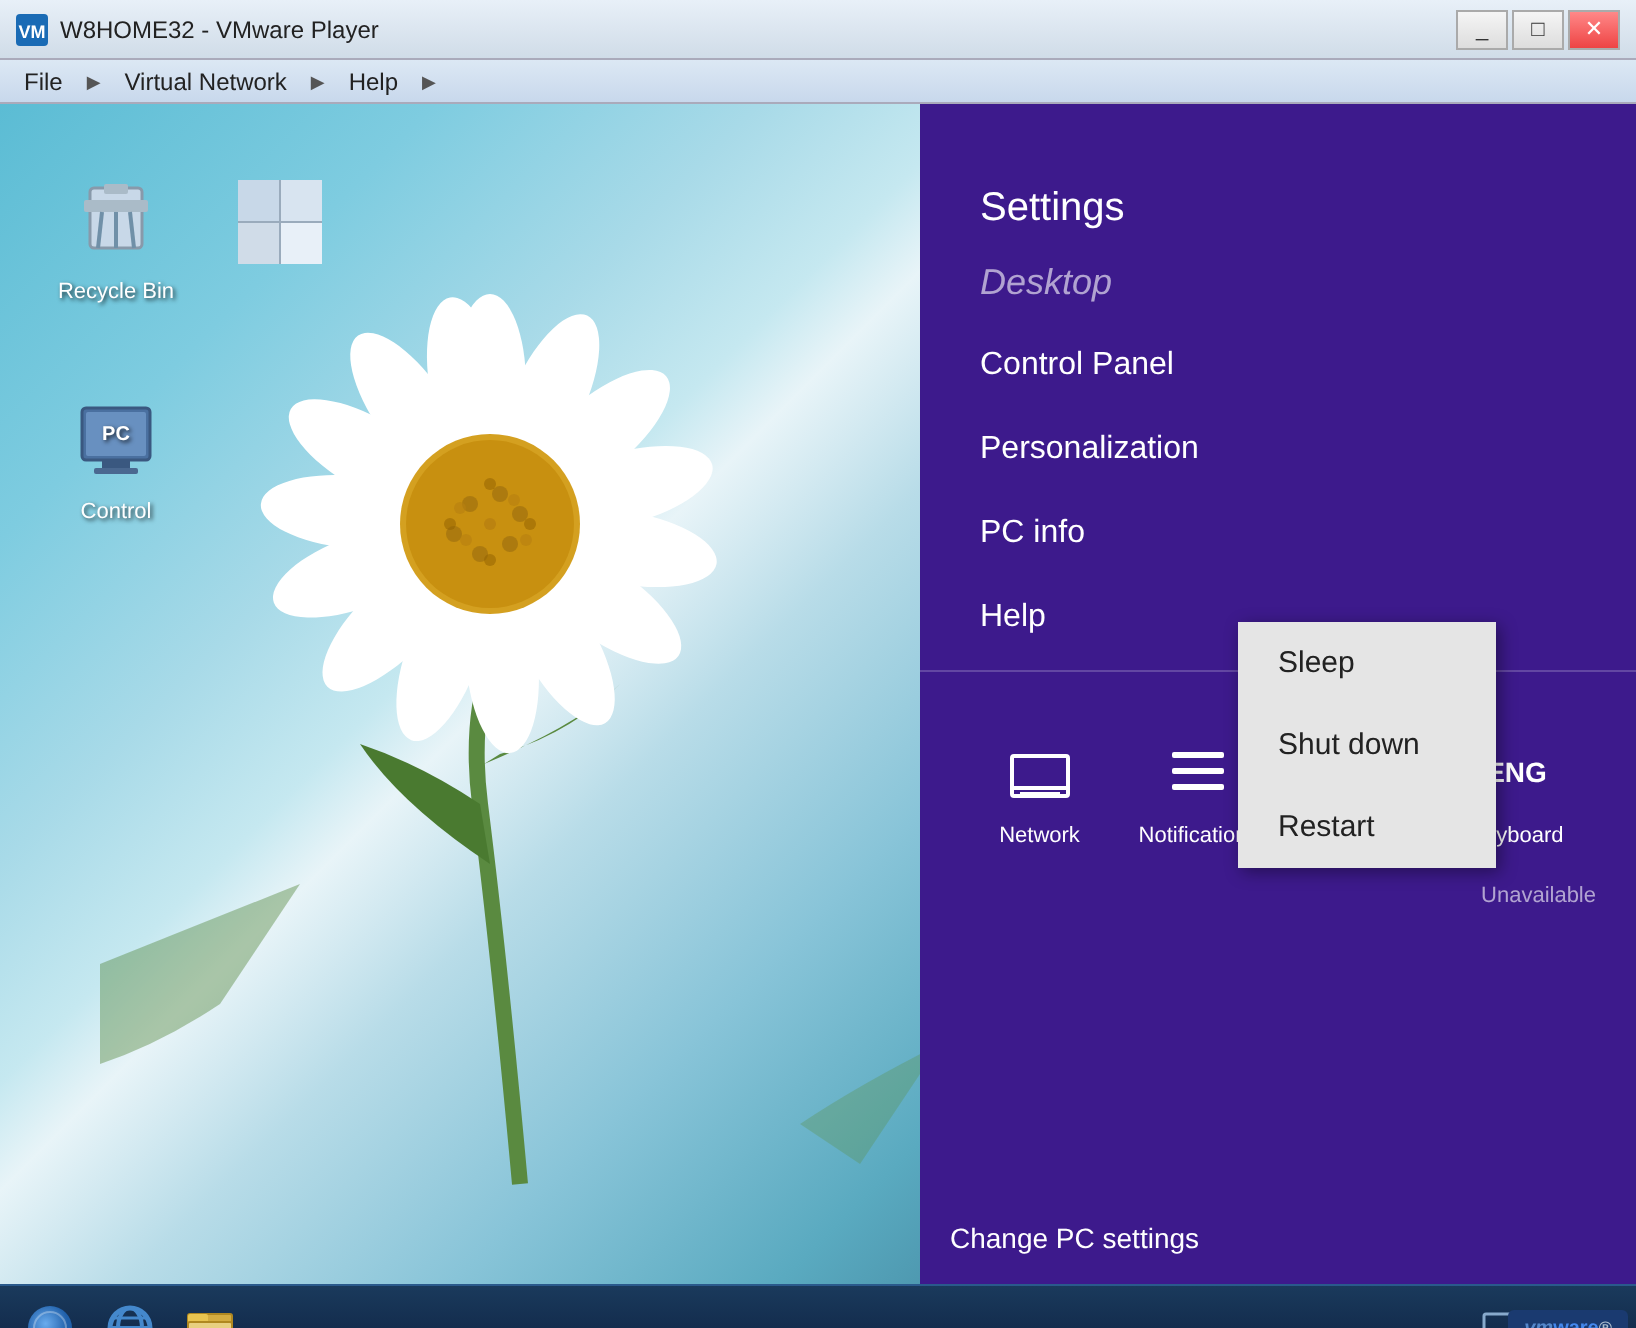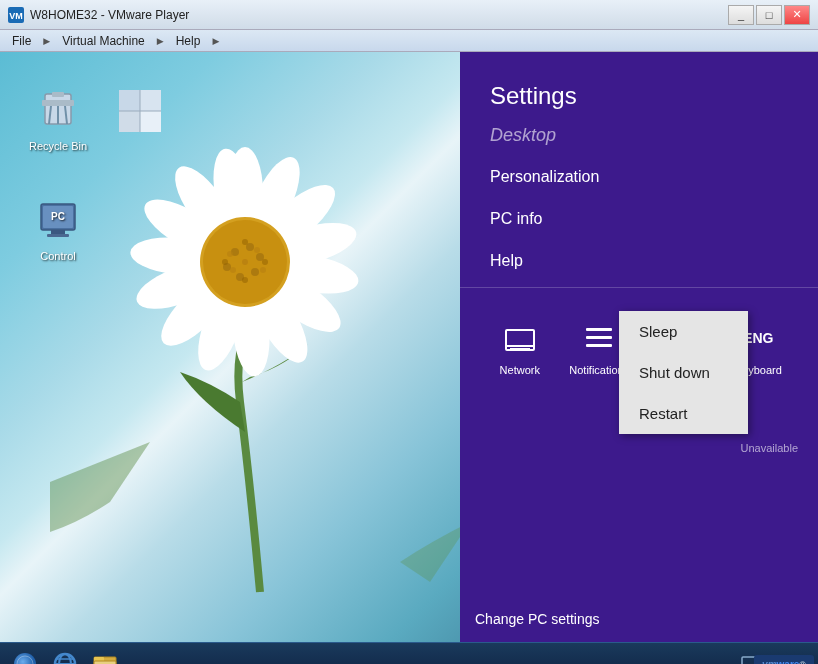--- a/index.html
+++ b/index.html
@@ -84,24 +84,25 @@
       position: absolute;
       right: 0; top: 0;
       width: 358px; height: 100%;
       background: #3d1a8c;
       color: white;
       display: flex;
       flex-direction: column;
     }
 
     #settings-title {
-      font-size: 24px;
+      font-size: 20px;
       font-weight: 200;
       padding: 30px 30px 15px;
       color: white;
+      margin-top: 11px;
     }
 
     #settings-subtitle {
       font-size: 18px;
       color: rgba(255,255,255,0.6);
       padding: 0 30px 10px;
       font-style: italic;
     }
 
     .settings-item {
@@ -228,21 +229,21 @@
   <div style="display:flex;gap:2px;">
     <button class="tb-btn">_</button>
     <button class="tb-btn">□</button>
     <button class="tb-btn close">✕</button>
   </div>
 </div>
 
 <div id="menubar">
   <span class="menu-item">File</span>
   <span style="font-size:9px;color:#555;">▶</span>
-  <span class="menu-item">Virtual Machine</span>
+  <span class="menu-item">Virtual Network</span>
   <span style="font-size:9px;color:#555;">▶</span>
   <span class="menu-item">Help</span>
   <span style="font-size:9px;color:#555;">▶</span>
 </div>
 
 <div id="main">
 
   <div id="desktop">
 
     <svg id="daisy" viewBox="0 0 420 520" xmlns="http://www.w3.org/2000/svg">
@@ -335,20 +336,21 @@
         </svg>
       </div>
       <div class="icon-label">Control</div>
     </div>
   </div>
 
   <div id="settings-panel">
     <div id="settings-title">Settings</div>
     <div id="settings-subtitle">Desktop</div>
 
+    <div class="settings-item">Control Panel</div>
     <div class="settings-item">Personalization</div>
     <div class="settings-item">PC info</div>
     <div class="settings-item">Help</div>
 
     <div id="settings-separator"></div>
 
     <div id="bottom-icons">
 
       <div class="bottom-icon">
         <div class="icon-symbol">

